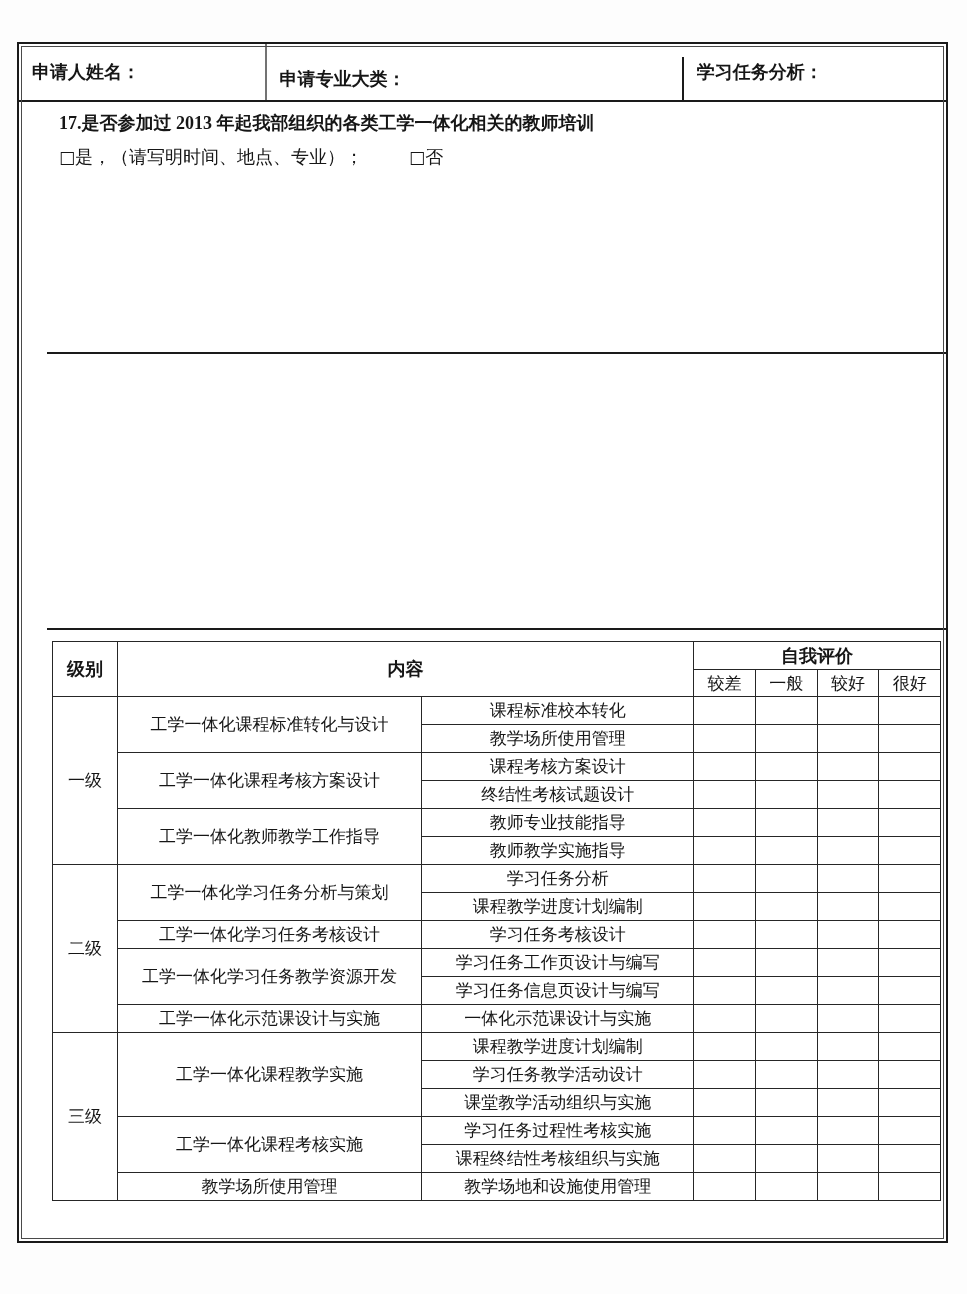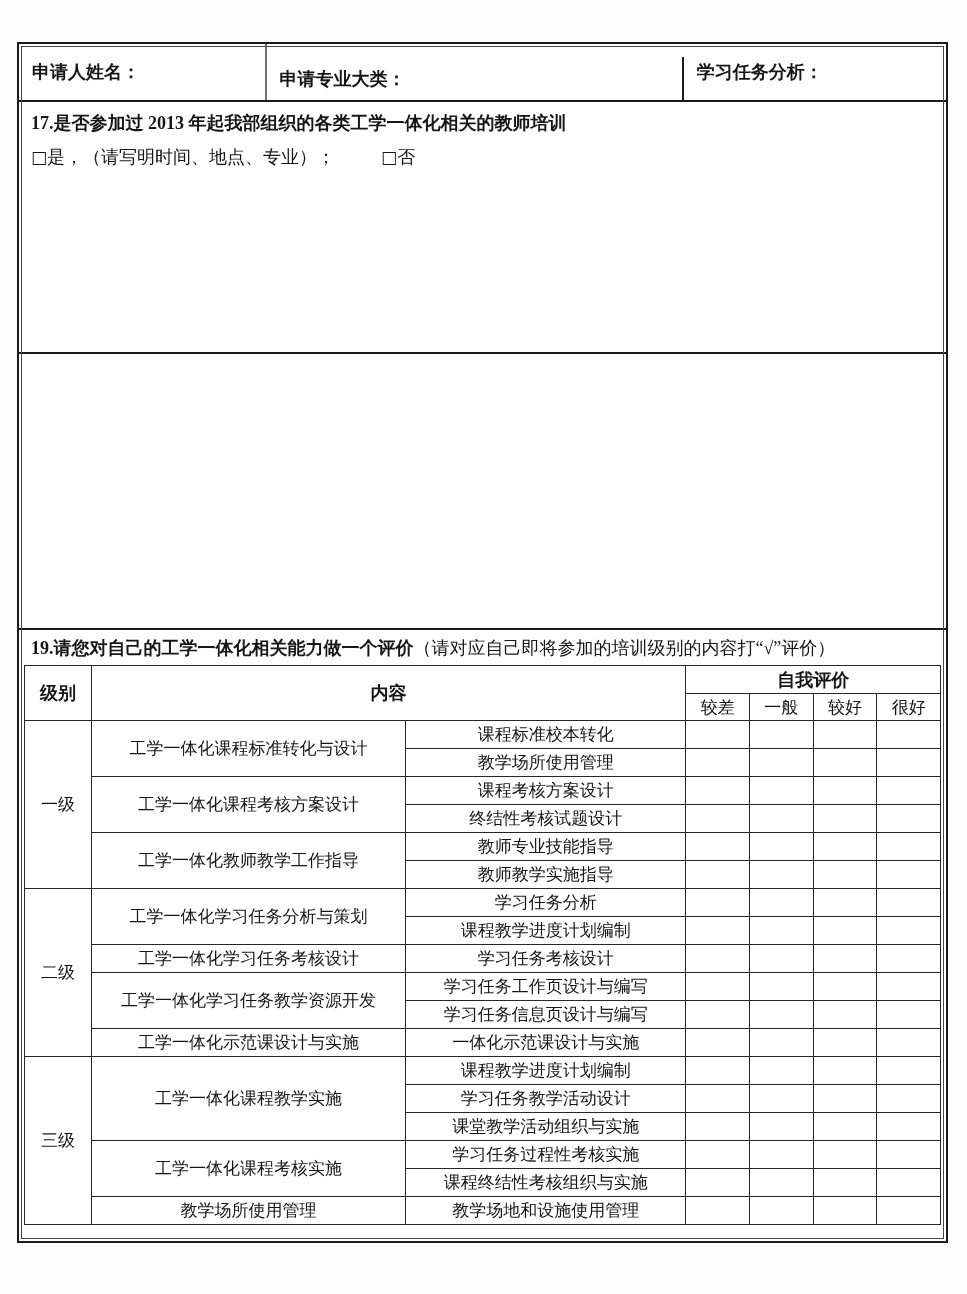--- a/index.html
+++ b/index.html
@@ -27,21 +27,21 @@
   .hdr-row { flex: 0 0 58px; display: flex; border-bottom: 2px solid #1a1a1a; }
   .hdr-cell {
     display: flex; align-items: center;
     padding-left: 13px;
     font-weight: bold; font-size: 18px;
   }
   .hdr-c1 { width: 26.7%; border-right: 2px solid #737373; text-align: center; }
   .hdr-c2 { width: 45.0%; border-right: 2px solid #1a1a1a; margin-top: 13px; }
   .hdr-c3 { flex: 1; }
 
-  .section { border-bottom: 2px solid #1a1a1a; padding: 9px 12px; font-size: 18px; }
+  .section { border-bottom: 2px solid #1a1a1a; padding: 9px 12px; font-size: 18px; margin-left: 28px; }
   .sec-17 { flex: 0 0 252px; }
   .sec-18 { flex: 0 0 276px; line-height: 27px; }
   .sec-19 { flex: 1 1 auto; border-bottom: none; padding: 6px 5px 0 5px; }
   .bold { font-weight: bold; }
   .q17-options { margin-top: 10px; }
   .opt-gap { display: inline-block; width: 46px; }
   .checkbox-glyph { font-family: "DejaVu Sans", sans-serif; font-size: 17px; }
 
   .q19-title { font-size: 18px; padding-left: 7px; white-space: nowrap; }
 
@@ -85,23 +85,20 @@
       <span class="checkbox-glyph">□</span><span>是，（请写明时间、地点、专业）；</span><span class="opt-gap"></span><span class="checkbox-glyph">□</span><span>否</span>
     </div>
     <div style="height:150px;"></div>
   </div>
 
   <div class="section sec-18">
     <div style="height:190px;"></div>
   </div>
 
   <div class="section sec-19">
-    <div class="q19-title">
-      <span class="bold">19.请您对自己的工学一体化相关能力做一个评价</span><span>（请对应自己即将参加的培训级别的内容打“√”评价）</span>
-    </div>
 
     <table class="eval-table">
       <colgroup>
         <col style="width:7.3%">
         <col style="width:34.3%">
         <col style="width:30.6%">
         <col style="width:6.95%">
         <col style="width:6.95%">
         <col style="width:6.95%">
         <col style="width:6.95%">

